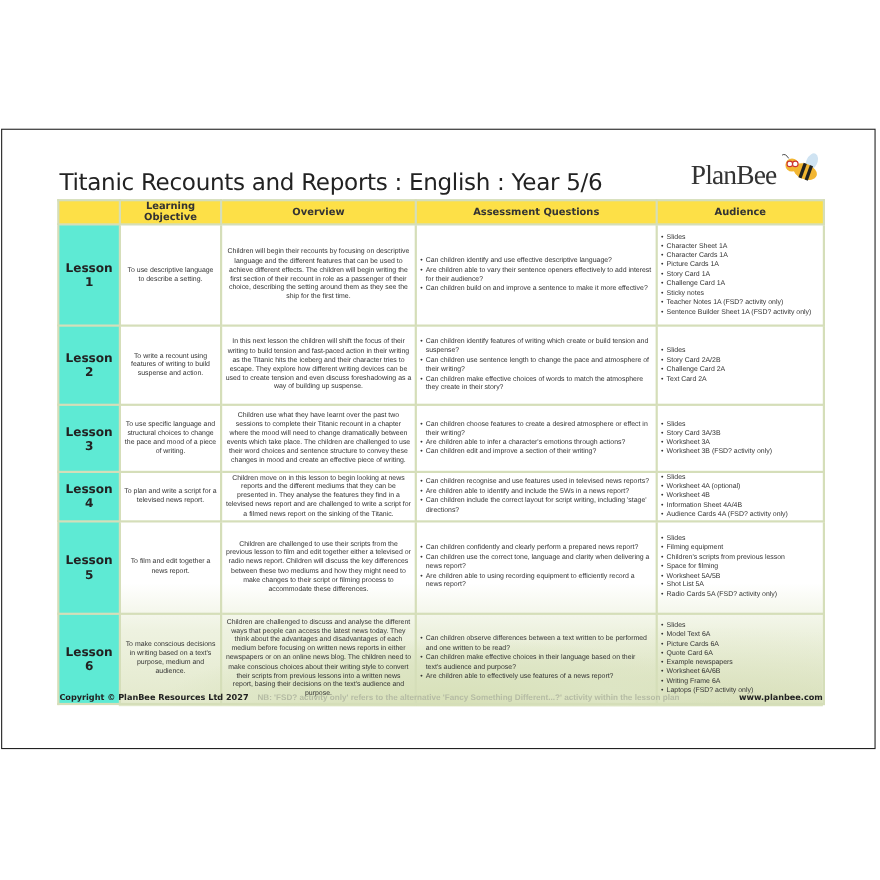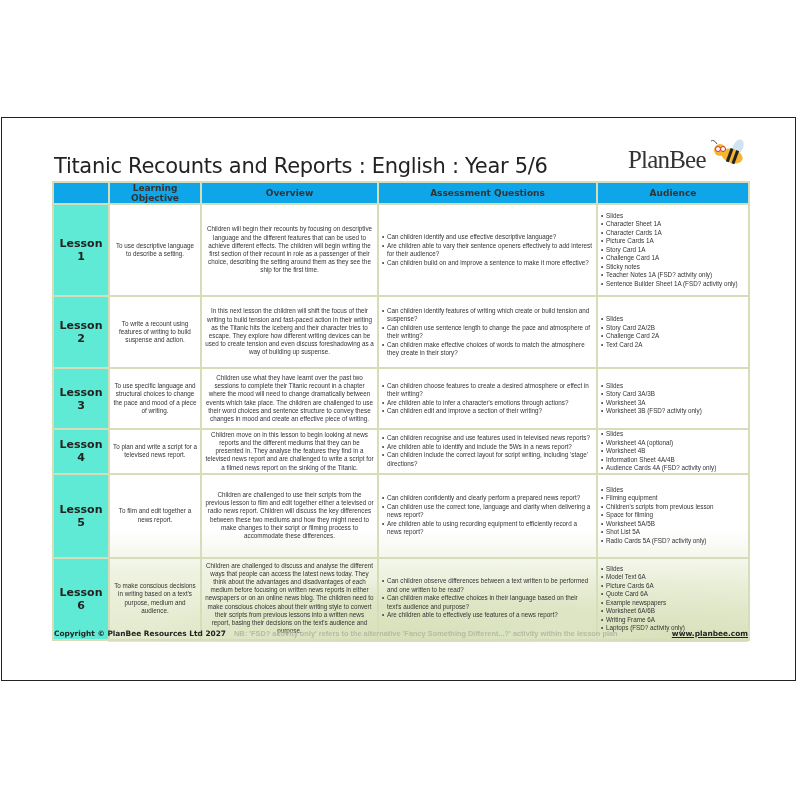--- a/index.html
+++ b/index.html
@@ -7,35 +7,35 @@
   .frame{position:absolute;left:1px;top:117px;width:795px;height:564px;border:1.5px solid #222;box-sizing:border-box;background:#fff;}
   .title{position:absolute;left:54px;top:154px;font-size:21px;color:#222;font-family:"DejaVu Sans",sans-serif;letter-spacing:-0.3px;}
   .logo{position:absolute;left:628px;top:146px;font-size:25px;color:#333;font-family:Liberation Serif, serif;letter-spacing:-0.8px;}
   .bee{position:absolute;left:710px;top:139px;width:38px;height:26px;}
   .scene{position:absolute;left:108px;top:470px;width:640px;height:172px;background:
      radial-gradient(ellipse 260px 60px at 300px 170px,#d7e0b8 0%,#dde5c4 60%,rgba(255,255,255,0) 100%),
      radial-gradient(ellipse 400px 90px at 520px 190px,#d5ddb5 0%,rgba(255,255,255,0) 100%),
      linear-gradient(#fff 0%,#fff 35%,#eef2e0 60%,#e3e9cc 100%);}
   table.grid{position:absolute;left:52px;top:181px;border-collapse:collapse;table-layout:fixed;}
   table.grid td, table.grid th{border:2px solid #d5deb9;padding:0 3px;vertical-align:middle;}
-  table.grid th{background:#0ea5e9;font-size:9px;font-weight:bold;color:#333;height:16px;font-family:"DejaVu Sans",sans-serif;}
+  table.grid th{background:#fde047;font-size:9px;font-weight:bold;color:#333;height:16px;font-family:"DejaVu Sans",sans-serif;}
   th.blank{background:transparent;border:none;}
   td.lesson{background:#5eead4;font-weight:bold;font-size:11px;color:#222;text-align:center;font-family:"DejaVu Sans",sans-serif;}
   td.obj{font-size:6.3px;text-align:center;line-height:1.3;}
   td.ov{font-size:6.3px;text-align:center;line-height:1.3;}
   td.aq, td.res{font-size:6.3px;line-height:1.35;}
   td.cell{background:rgba(255,255,255,0.85);}
   tr.l5 td.cell, tr.l6 td.cell{background:transparent;}
   ul{margin:0;padding:0;list-style:none;}
   li{position:relative;padding-left:5px;}
   li:before{content:"•";position:absolute;left:0;}
   .footer{position:absolute;top:629px;left:54px;width:694px;height:14px;font-size:8px;}
   .copy{position:absolute;left:0;top:0;font-weight:bold;color:#222;font-family:"DejaVu Sans",sans-serif;font-size:7.4px;}
   .nb{position:absolute;left:180px;top:0;font-weight:bold;color:#b5bba4;font-size:7.4px;}
-  .web{position:absolute;right:0;top:0;font-weight:bold;color:#222;font-family:"DejaVu Sans",sans-serif;font-size:7.4px;text-decoration:underline;}
+  .web{position:absolute;right:0;top:0;font-weight:bold;color:#222;font-family:"DejaVu Sans",sans-serif;font-size:7.4px;}
 </style>
 </head>
 <body>
 
 <div class="frame"></div>
 
 <div class="title">Titanic Recounts and Reports : English : Year 5/6</div>
 <div class="logo">PlanBee</div>
 <svg class="bee" viewBox="0 0 38 26">
   <ellipse cx="28" cy="8" rx="5" ry="8" fill="#cfe3f2" transform="rotate(25 28 8)"></ellipse>

